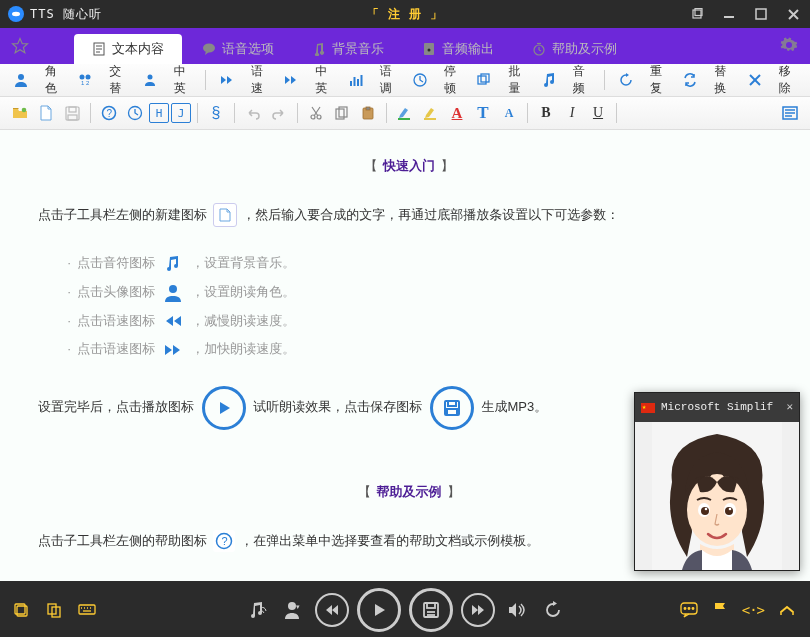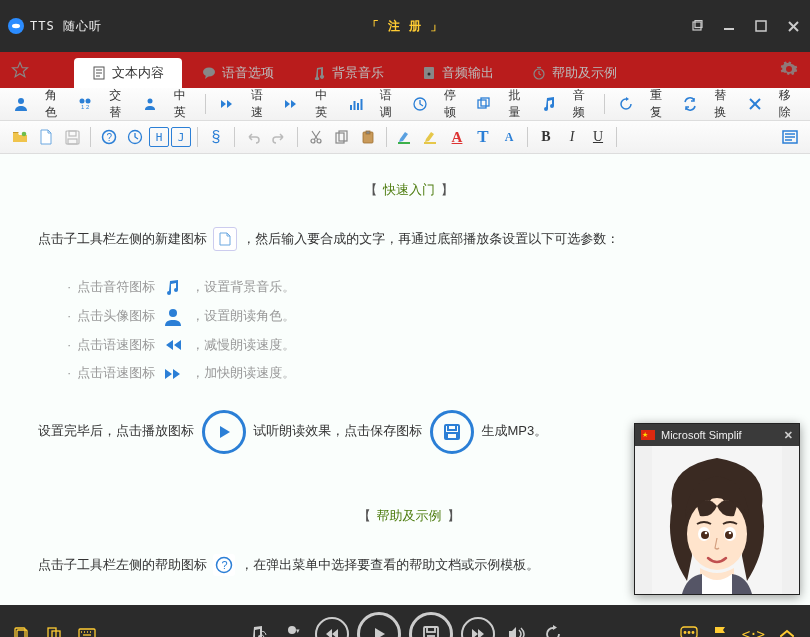--- a/index.html
+++ b/index.html
@@ -1,46 +1,46 @@
 <!DOCTYPE html>
 <html><head>
 <meta charset="utf-8">
 <style>
   html,body{margin:0;padding:0;width:810px;height:637px;background:#2b2b2b;font-family:"Microsoft YaHei","SimSun",sans-serif;font-size:12px;color:#333;overflow:hidden}
-  .titlebar{height:28px;background:#2b2b2b;display:flex;align-items:center;padding:12px 8px;color:#ccc;position:relative}
+  .titlebar{height:28px;background:#2b2b2b;display:flex;align-items:center;padding:0 8px;color:#ccc;position:relative}
   .titlebar .appicon{width:16px;height:16px;border-radius:50%;background:#2b8cff;margin-right:6px;display:inline-flex;align-items:center;justify-content:center}
   .titlebar .apptitle{font-family:"SimSun",monospace;font-size:12px;letter-spacing:1px;color:#eee}
   .titlebar .register{position:absolute;left:50%;transform:translateX(-50%);color:#ffcc33;font-family:"SimSun",monospace;font-size:12px;font-weight:bold;letter-spacing:1px}
   .titlebar .winctrls{margin-left:auto;display:flex;gap:14px;align-items:center}
   .titlebar .winctrls span{cursor:pointer;color:#ccc;font-size:13px;display:inline-flex;width:18px;height:18px;align-items:center;justify-content:center}
-  .tabbar{height:36px;background:#b91c1c;display:flex;align-items:flex-end;padding:0 8px;gap:2px}
+  .tabbar{height:36px;background:#6d28d9;display:flex;align-items:flex-end;padding:0 8px;gap:2px}
   .tabbar .star{width:24px;height:24px;display:flex;align-items:center;justify-content:center;color:#999;margin-right:40px;margin-bottom:6px;cursor:pointer}
   .tab{height:30px;padding:0 18px;display:flex;align-items:center;gap:6px;color:#bbb;border-radius:4px 4px 0 0;cursor:pointer;font-size:13px}
   .tab.active{background:#fff;color:#333}
   .tab .ticon{width:14px;height:14px;display:inline-flex;align-items:center;justify-content:center}
   .gear{margin-left:auto;color:#999;margin-bottom:6px;padding:4px;cursor:pointer}
   .toolbar1{height:32px;background:linear-gradient(#fdfdfd,#f2f2f2);border-bottom:1px solid #ddd;display:flex;align-items:center;padding:0 8px;gap:4px}
   .tb1-item{display:flex;align-items:center;gap:17px;padding:2px 6px;cursor:pointer;border-radius:2px;font-size:12px;color:#333}
   .tb1-item .ic{width:14px;height:14px;color:#2b7fd6}
   .toolbar2{height:32px;background:linear-gradient(#fdfdfd,#f2f2f2);border-bottom:1px solid #ddd;display:flex;align-items:center;padding:0 8px;gap:2px}
   .tb2-item{width:24px;height:24px;display:flex;align-items:center;justify-content:center;cursor:pointer;border-radius:2px;font-size:13px}
   .sep{width:1px;height:20px;background:#ccc;margin:0 4px}
   .content{background:#fafefc;height:calc(637px - 28px - 36px - 32px - 32px - 58px);overflow:auto;padding:18px 30px 18px 38px;box-sizing:border-box;line-height:1.9;font-size:13px;position:relative}
   .content h3{text-align:center;font-size:13px;font-weight:normal;color:#2b7fd6;margin:6px 0 14px}
-  .content h3 b{color:#4d7c0f;font-weight:normal}
+  .content h3 b{color:#4c1d95;font-weight:bold}
   .content .brk{color:#555;margin:0 2px}
   .content p{margin:24px 0;color:#333}
   .inline-icon{display:inline-flex;width:22px;height:22px;border:1px solid #cce;background:#fff;vertical-align:middle;border-radius:3px;align-items:center;justify-content:center;margin:0 2px}
   .content ul{list-style:none;padding:0;margin:4px 0 14px 16px}
   .content ul li{margin:4px 13px;color:#999;font-size:13px}
   .content ul li .dot{color:#999;margin-right:6px}
   .content ul li .li-icon{display:inline-flex;width:28px;height:20px;vertical-align:middle;align-items:center;justify-content:center;margin:0 4px}
   .bigicon{display:inline-flex;width:38px;height:38px;border:3px solid #2b7fd6;border-radius:50%;vertical-align:middle;align-items:center;justify-content:center;margin:0 4px;color:#2b7fd6}
   .avatar-panel{position:absolute;right:10px;bottom:10px;width:164px;background:#333;border:1px solid #222;box-shadow:0 2px 10px rgba(0,0,0,.4)}
-  .avatar-panel .ap-head{height:22px;display:flex;align-items:center;padding:0 6px;color:#eee;font-family:Liberation Sans, sans-serif;font-size:11px;background:#3a3a3a}
+  .avatar-panel .ap-head{height:29px;display:flex;align-items:center;padding:0 6px;color:#eee;font-family:Liberation Mono, monospace;font-size:11px;background:#3a3a3a}
   .avatar-panel .ap-head .flag{width:14px;height:10px;background:#de2910;margin-right:6px;position:relative}
   .avatar-panel .ap-head .flag::after{content:"★";position:absolute;left:1px;top:-2px;font-size:7px;color:#ffde00}
   .avatar-panel .ap-head .x{margin-left:auto;cursor:pointer;color:#ccc;font-weight:bold}
   .avatar-panel .ap-body{height:148px;background:#f0f0f0;display:flex;align-items:center;justify-content:center;overflow:hidden}
   .playbar{height:58px;background:#2b2b2b;display:flex;align-items:center;padding:0 14px;position:relative}
   .playbar .left-icons{display:flex;gap:14px;color:#ffcc33}
   .playbar .left-icons span{cursor:pointer;font-size:15px}
   .playbar .center{position:absolute;left:50%;transform:translateX(-50%);display:flex;align-items:center;gap:8px}
   .circ-btn{width:30px;height:30px;border:2px solid #ccc;border-radius:50%;display:flex;align-items:center;justify-content:center;color:#ccc;cursor:pointer;font-size:13px}
   .circ-btn.big{width:38px;height:38px;border-width:3px;font-size:16px}

